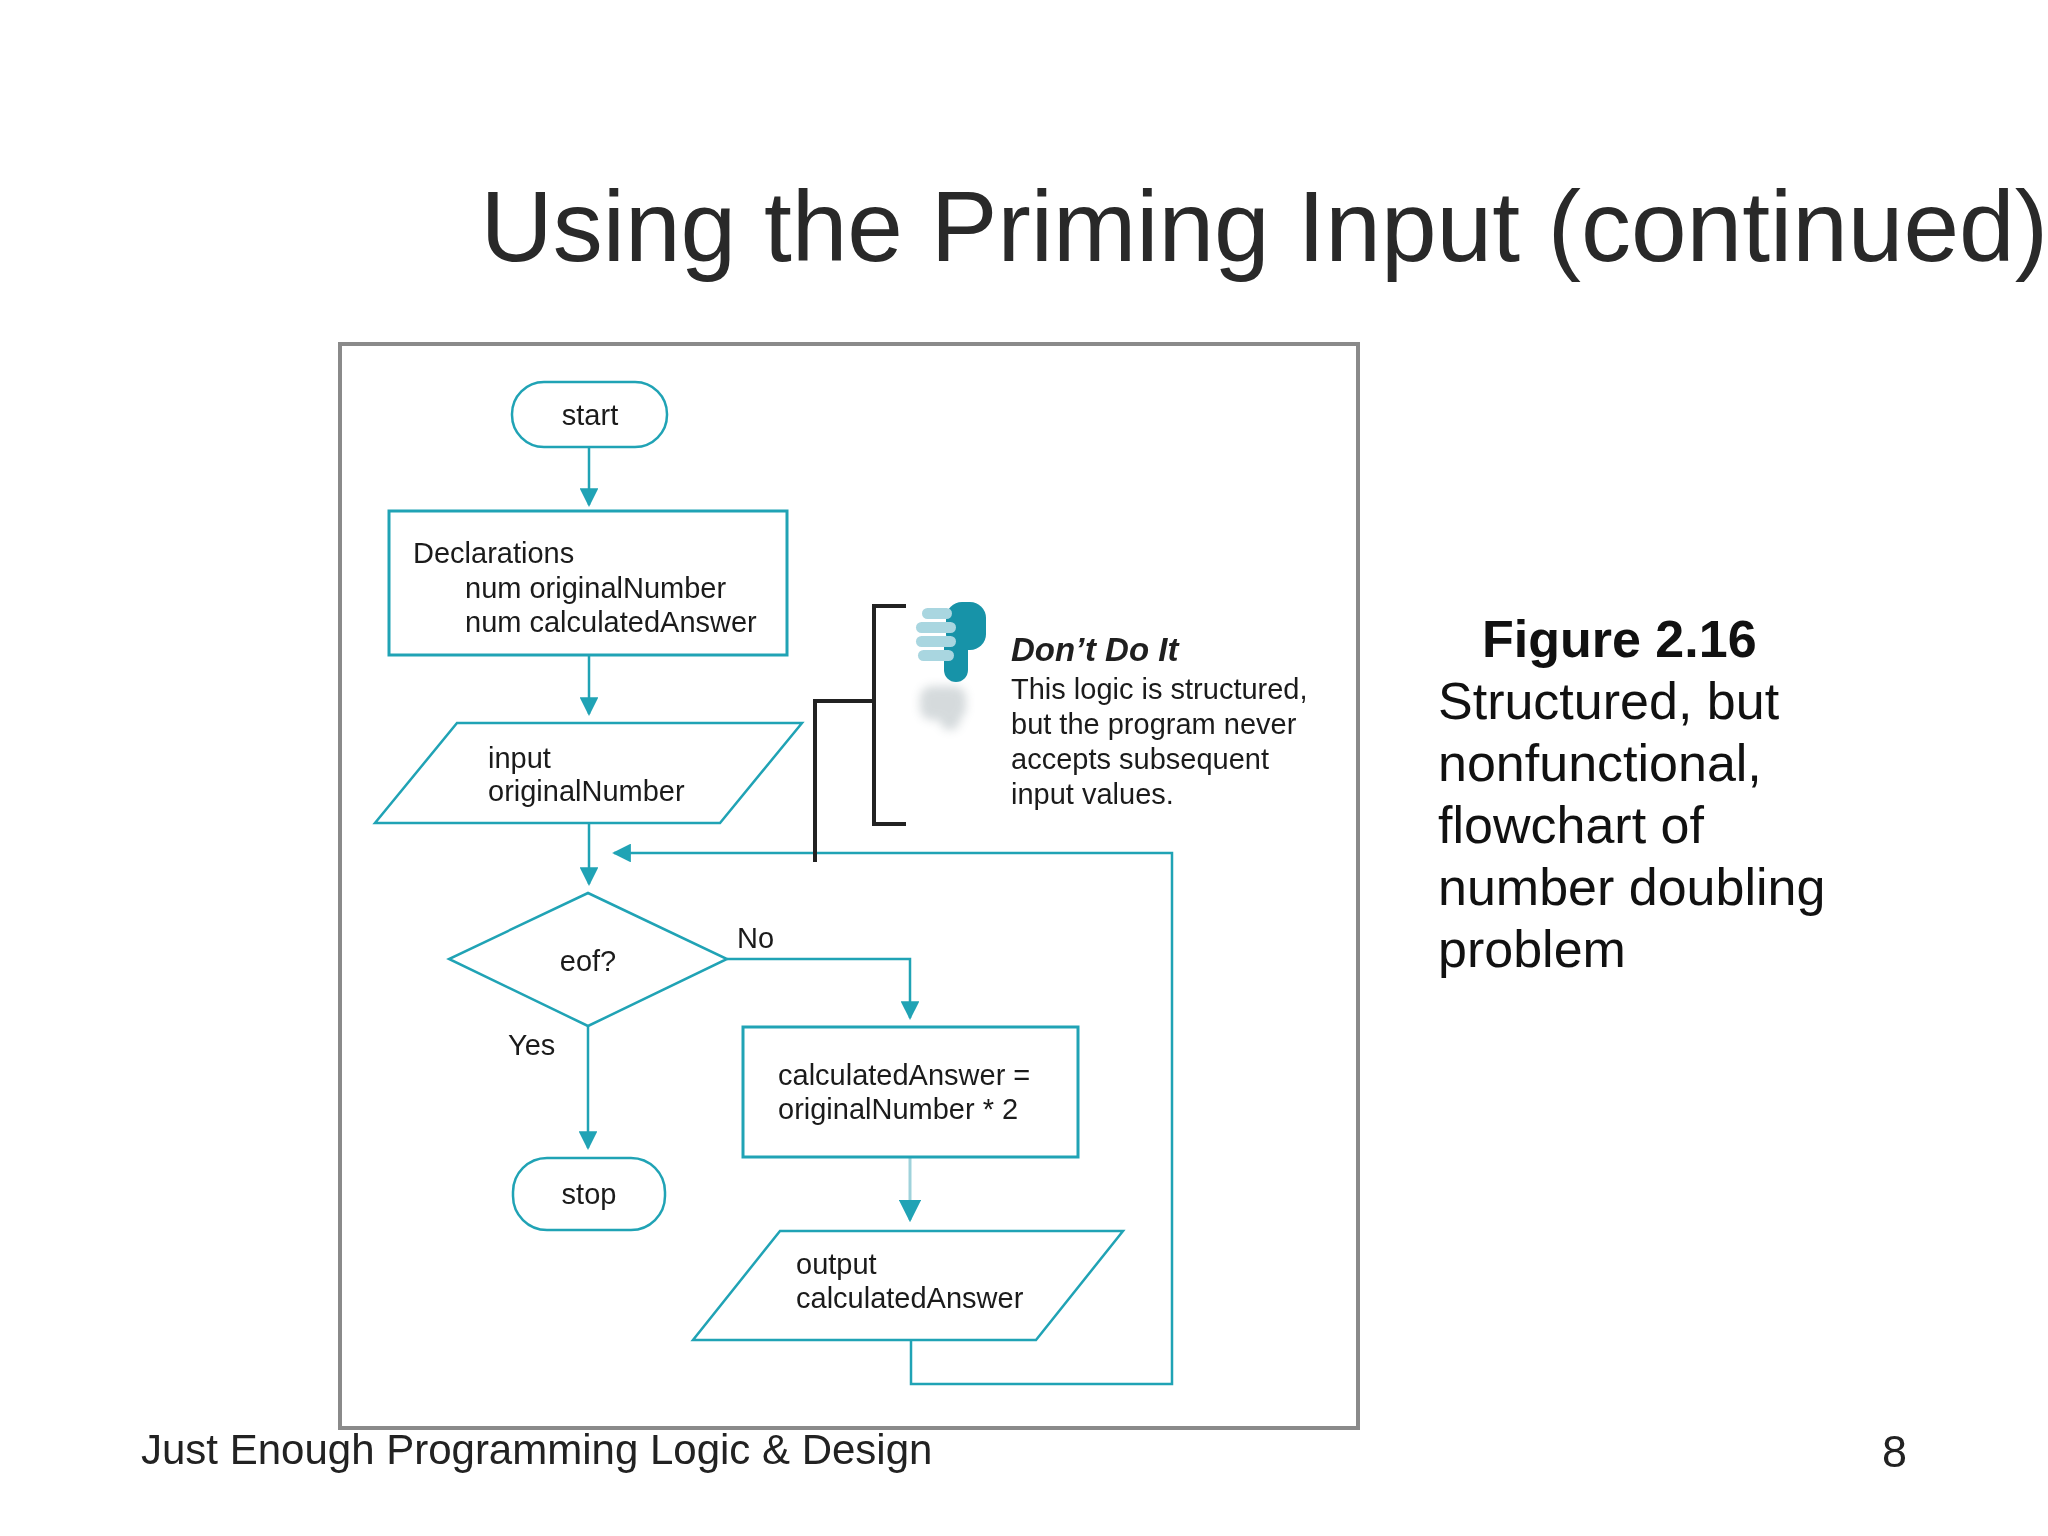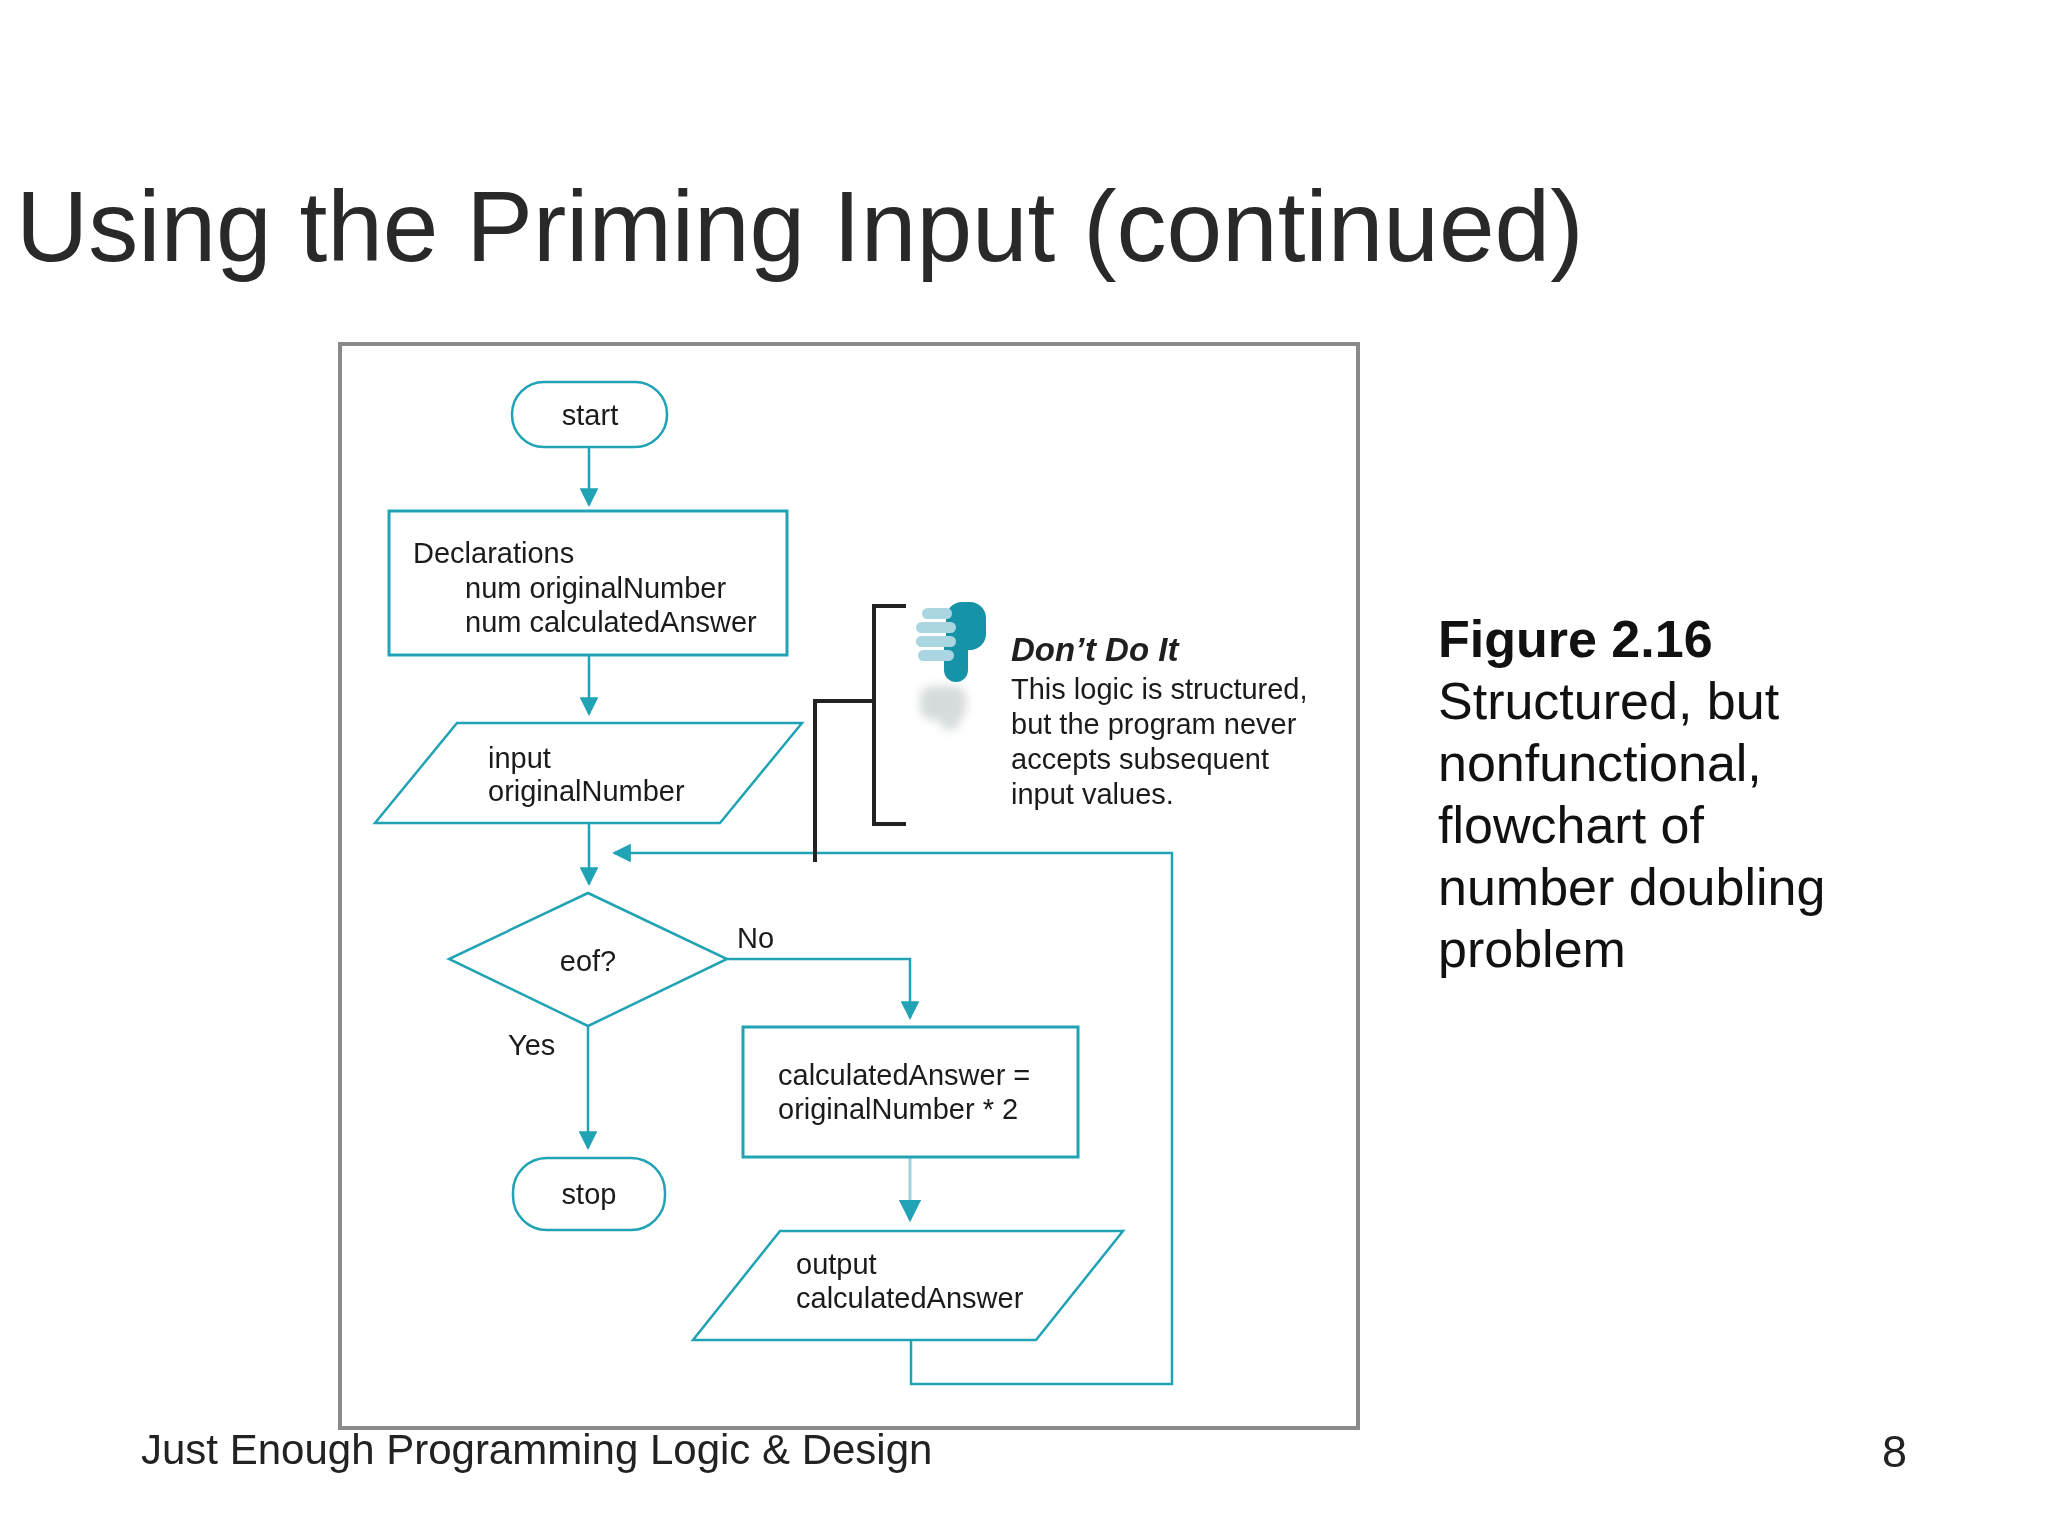--- a/index.html
+++ b/index.html
@@ -5,33 +5,33 @@
   html,body{margin:0;padding:0;background:#ffffff;}
   .slide{
     position:relative;
     width:2048px;height:1536px;
     background:#ffffff;
     overflow:hidden;
     font-family:"Liberation Sans", sans-serif;
   }
   .page-title{
     position:absolute;left:0;right:0;top:166px;
-    text-align:left;
+    text-align:right;
     font-size:100px;line-height:1.2;
     color:#292929;
     white-space:nowrap;
     padding-left:16px;
   }
   .caption{
     position:absolute;left:1438px;top:608px;
     font-size:52px;line-height:62px;
     color:#111111;
     white-space:nowrap;
   }
-  .caption .cap-head{font-weight:bold;}
+  .caption .cap-head{font-weight:bold;margin-left:44px;}
   .footer-title{
     position:absolute;left:141px;top:1426px;
     font-size:42px;color:#222222;white-space:nowrap;
   }
   .page-number{
     position:absolute;right:141px;top:1426px;
     font-size:45px;color:#222222;
   }
   svg.flowchart{position:absolute;left:0;top:0;}
   svg text{

